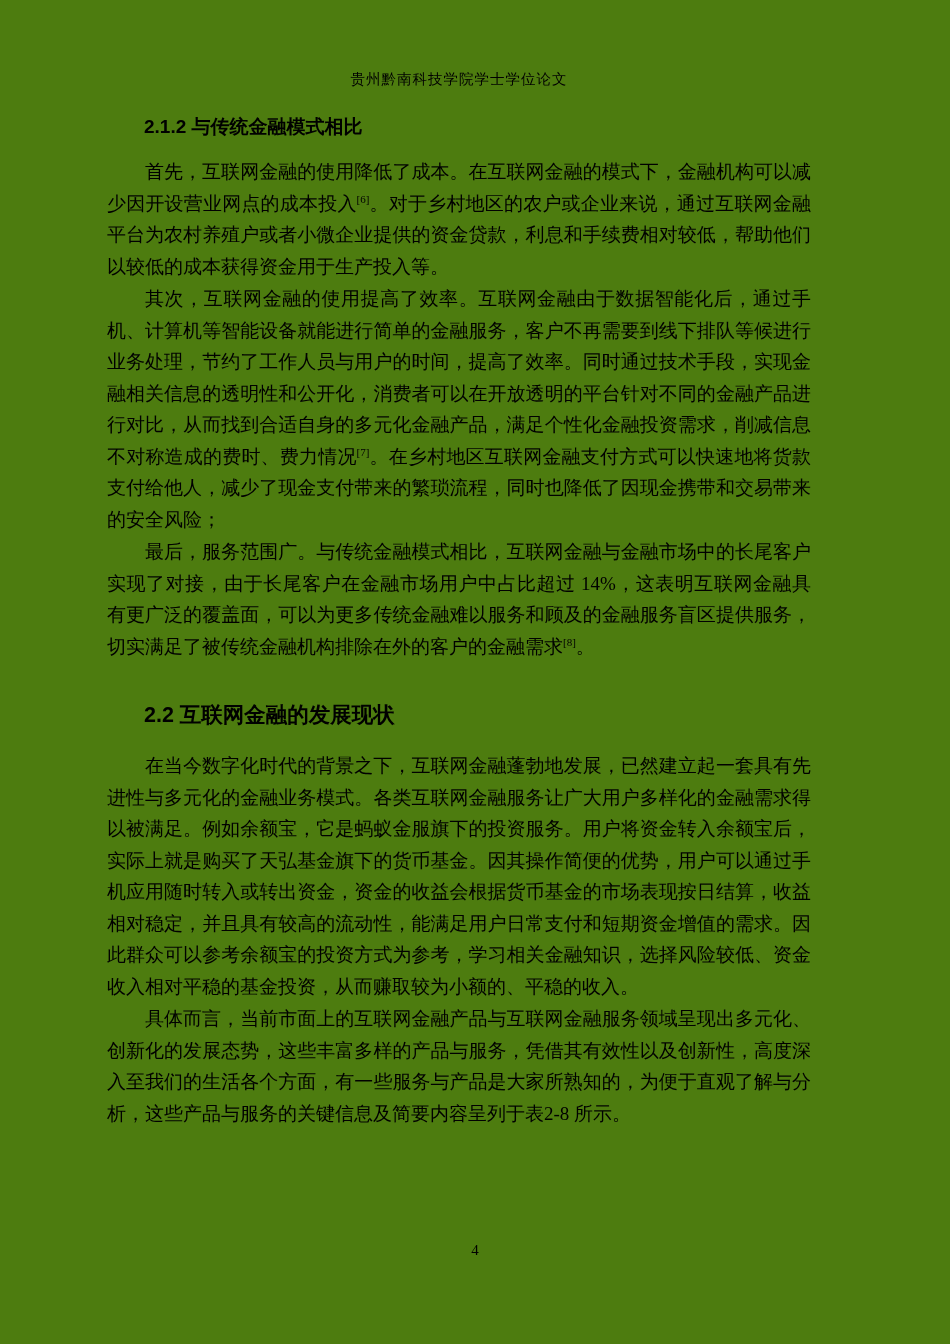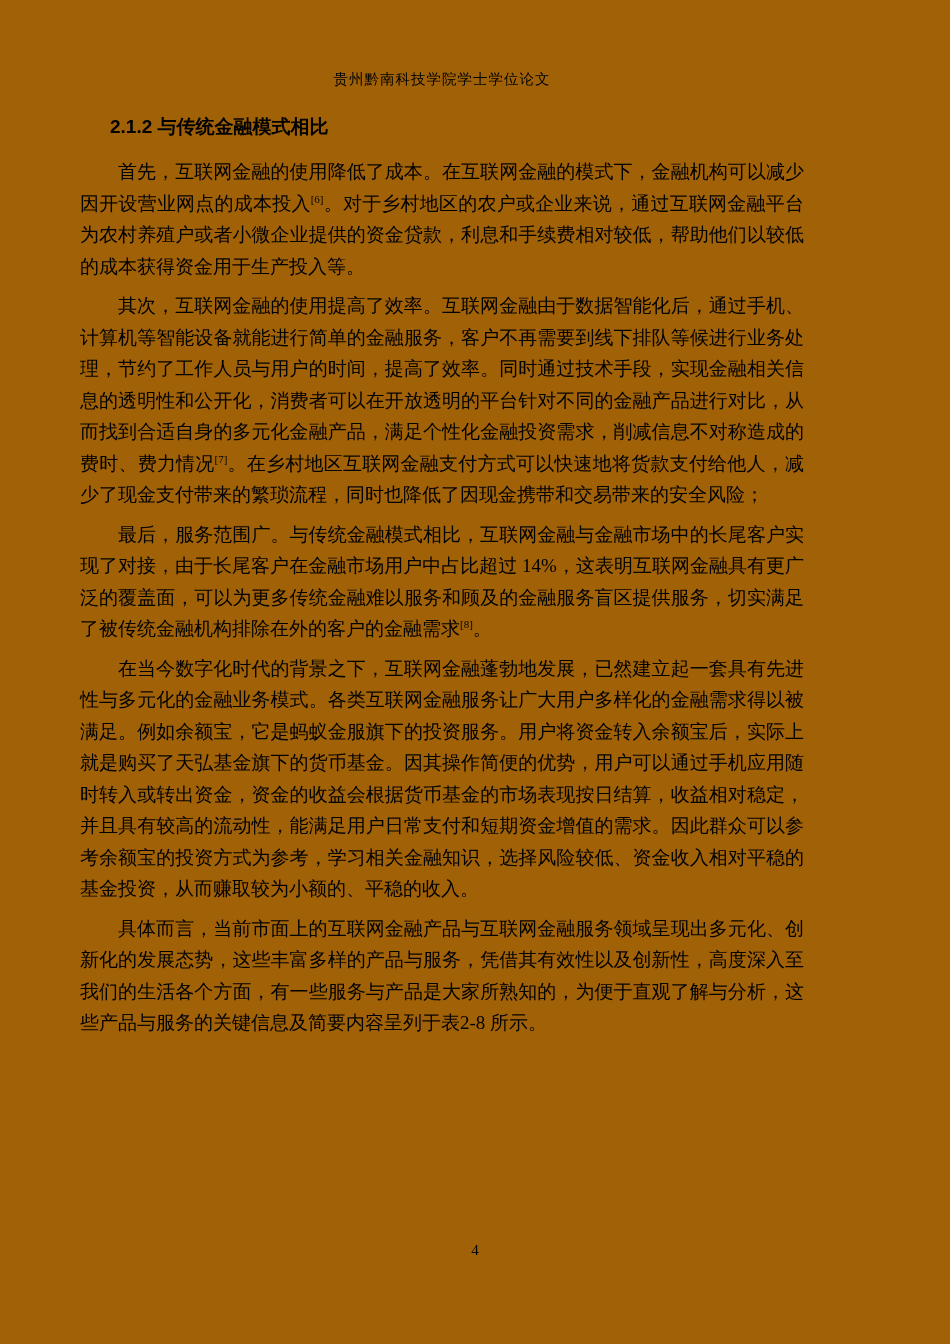--- a/index.html
+++ b/index.html
@@ -5,23 +5,23 @@
   html, body {
     margin: 0;
     padding: 0;
     background: #e8e8e8;
   }
   .page {
     position: relative;
     width: 950px;
     height: 1344px;
     margin: 0 auto;
-    background: #a16207;
+    background: #4d7c0f;
     box-sizing: border-box;
-    padding: 70px 138px 0 72px;
+    padding: 70px 138px 0 106px;
     font-family: "Liberation Serif", "DejaVu Serif", serif;
     color: #000000;
     overflow: hidden;
   }
   .doc-header {
     text-align: center;
     font-size: 14.5px;
     line-height: 18px;
     margin: 0 0 26px 0;
     letter-spacing: 1px;
@@ -40,21 +40,21 @@
     font-size: 21.5px;
     line-height: 30px;
     margin: 38px 0 20px 0;
     text-indent: 38px;
   }
   p.body {
     font-size: 19px;
     line-height: 31.5px;
     text-align: justify;
     text-indent: 2em;
-    margin: 8px;
+    margin: 1px;
   }
   p.body sup {
     font-size: 11px;
     line-height: 0;
     vertical-align: super;
   }
   .page-number {
     position: absolute;
     left: 0;
     right: 0;
@@ -71,20 +71,21 @@
   <div class="doc-header">贵州黔南科技学院学士学位论文</div>
 
   <h3 class="h-sub">2.1.2 与传统金融模式相比</h3>
 
   <p class="body"><span>首先，互联网金融的使用降低了成本。在互联网金融的模式下，金融机构可以减少因开设营业网点的成本投入</span><sup>[6]</sup><span>。对于乡村地区的农户或企业来说，通过互联网金融平台为农村养殖户或者小微企业提供的资金贷款，利息和手续费相对较低，帮助他们以较低的成本获得资金用于生产投入等。</span></p>
 
   <p class="body"><span>其次，互联网金融的使用提高了效率。互联网金融由于数据智能化后，通过手机、计算机等智能设备就能进行简单的金融服务，客户不再需要到线下排队等候进行业务处理，节约了工作人员与用户的时间，提高了效率。同时通过技术手段，实现金融相关信息的透明性和公开化，消费者可以在开放透明的平台针对不同的金融产品进行对比，从而找到合适自身的多元化金融产品，满足个性化金融投资需求，削减信息不对称造成的费时、费力情况</span><sup>[7]</sup><span>。在乡村地区互联网金融支付方式可以快速地将货款支付给他人，减少了现金支付带来的繁琐流程，同时也降低了因现金携带和交易带来的安全风险；</span></p>
 
   <p class="body"><span>最后，服务范围广。与传统金融模式相比，互联网金融与金融市场中的长尾客户实现了对接，由于长尾客户在金融市场用户中占比超过 14%，这表明互联网金融具有更广泛的覆盖面，可以为更多传统金融难以服务和顾及的金融服务盲区提供服务，切实满足了被传统金融机构排除在外的客户的金融需求</span><sup>[8]</sup><span>。</span></p>
 
+  <h2 class="h-sec">2.2 互联网金融的发展现状</h2>
 
   <p class="body">在当今数字化时代的背景之下，互联网金融蓬勃地发展，已然建立起一套具有先进性与多元化的金融业务模式。各类互联网金融服务让广大用户多样化的金融需求得以被满足。例如余额宝，它是蚂蚁金服旗下的投资服务。用户将资金转入余额宝后，实际上就是购买了天弘基金旗下的货币基金。因其操作简便的优势，用户可以通过手机应用随时转入或转出资金，资金的收益会根据货币基金的市场表现按日结算，收益相对稳定，并且具有较高的流动性，能满足用户日常支付和短期资金增值的需求。因此群众可以参考余额宝的投资方式为参考，学习相关金融知识，选择风险较低、资金收入相对平稳的基金投资，从而赚取较为小额的、平稳的收入。</p>
 
   <p class="body">具体而言，当前市面上的互联网金融产品与互联网金融服务领域呈现出多元化、创新化的发展态势，这些丰富多样的产品与服务，凭借其有效性以及创新性，高度深入至我们的生活各个方面，有一些服务与产品是大家所熟知的，为便于直观了解与分析，这些产品与服务的关键信息及简要内容呈列于表2-8 所示。</p>
 
   <div class="page-number">4</div>
 
 </div>
 
 </body></html>

